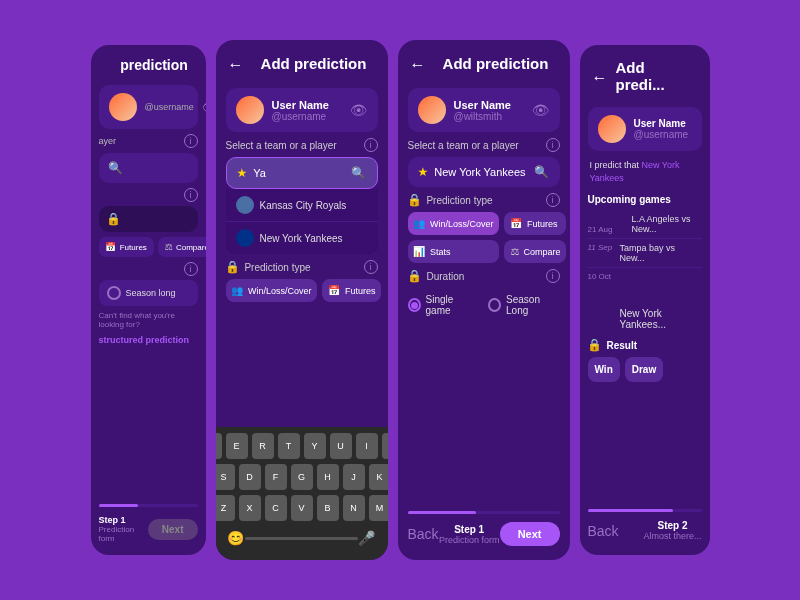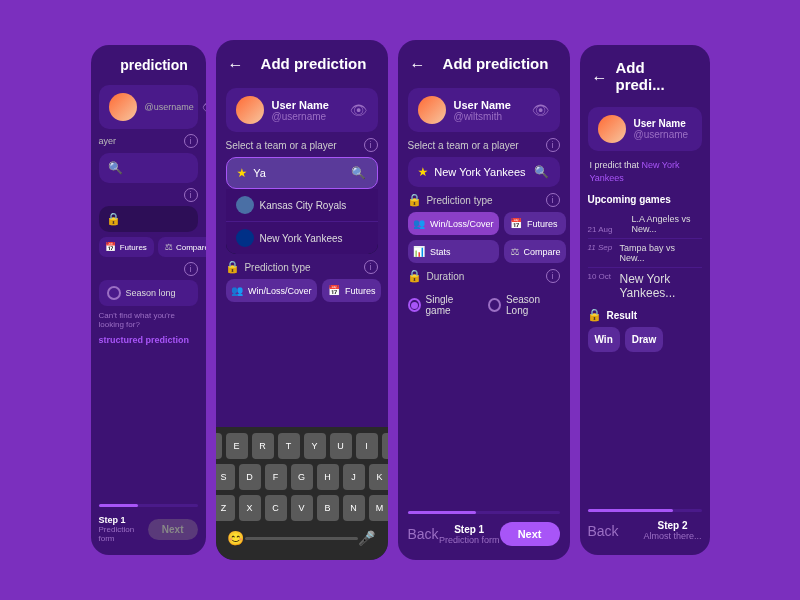--- a/index.html
+++ b/index.html
@@ -579,21 +579,21 @@
       <div style="display:flex; align-items:flex-end; gap:16px; padding:4px 0; border-bottom:1px solid #4A1A8A;">
         <span style="color:#9B6FC4; font-size:8px; width:28px; flex-shrink:0;">21 Aug</span>
         <span style="color:#ddd; font-size:9px;">L.A Angeles vs New...</span>
       </div>
       <div style="display:flex; align-items:flex-start; gap:4px; padding:4px 0; border-bottom:1px solid #4A1A8A;">
         <span style="color:#9B6FC4; font-size:8px; width:28px; flex-shrink:0;font-style:italic;">11 Sep</span>
         <span style="color:#ddd; font-size:9px;">Tampa bay vs New...</span>
       </div>
       <div style="display:flex; align-items:flex-start; gap:4px; padding:4px 0;">
         <span style="color:#9B6FC4; font-size:8px; width:28px; flex-shrink:0;">10 Oct</span>
-        <span style="color:#ddd; font-size:12px;">New York Yankees...</span>
+        <span style="color:#ddd; font-size:10px;margin-top:36px;">New York Yankees...</span>
       </div>
     </div>
 
     <div class="section" style="margin:4px 8px;">
       <div style="display:flex; align-items:center; gap:4px; margin-bottom:5px;">
         <span class="lock-sm">🔒</span>
         <span style="color:#fff; font-size:10px; font-weight:600;">Result</span>
       </div>
       <div class="result-btns">
         <button class="result-btn">Win</button>

